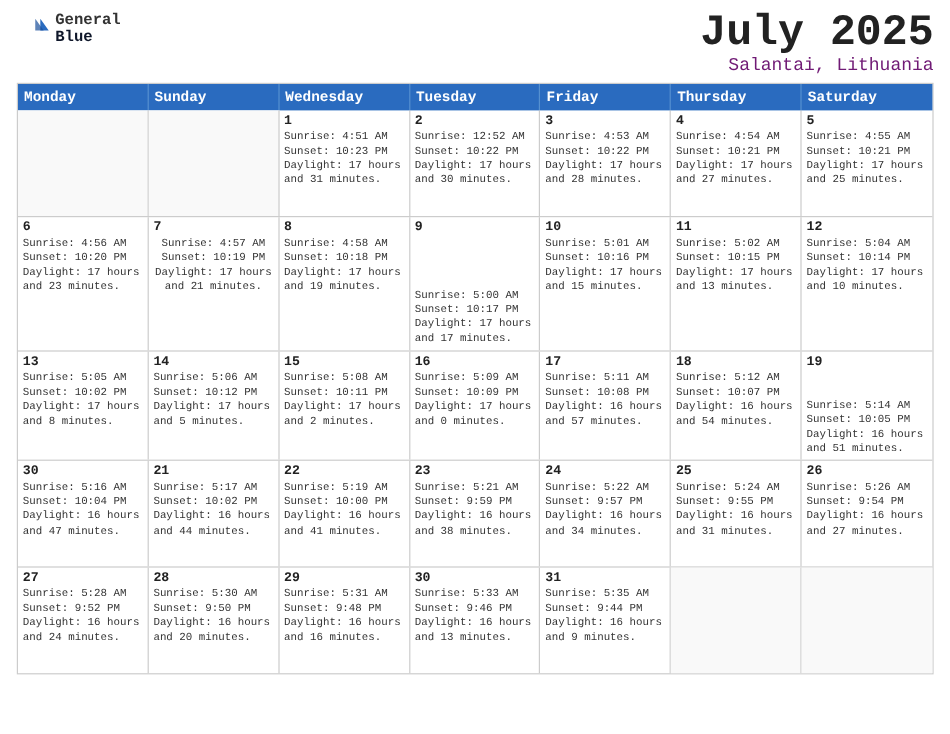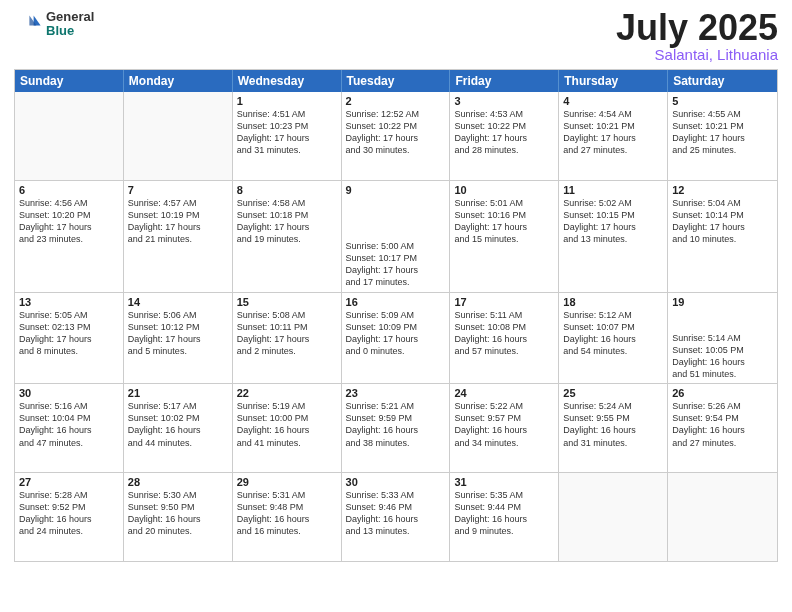--- a/index.html
+++ b/index.html
@@ -9,58 +9,59 @@
       width: 792px;
       height: 612px;
       overflow: hidden;
     }
     .page {
       width: 792px;
       height: 572px;
       padding: 10px 14px 10px 14px;
       display: flex;
       flex-direction: column;
+      font-family: Liberation Mono, monospace;
     }
     .header {
       display: flex;
       justify-content: space-between;
       align-items: flex-start;
       margin-bottom: 6px;
     }
     .logo {
       display: flex;
       align-items: center;
       gap: 0;
     }
     .logo-text {
       display: flex;
       flex-direction: column;
       font-size: 13px;
       font-weight: bold;
       line-height: 1.1;
     }
     .logo-general { color: #333; }
-    .logo-blue { color: #0f766e; }
+    .logo-blue { color: #0f172a; }
     .logo-icon {
       width: 28px;
       height: 28px;
       margin-right: 4px;
     }
     .title-block {
       text-align: right;
     }
     .title-month {
       font-size: 36px;
       font-weight: bold;
       color: #222;
       line-height: 1;
     }
     .title-location {
       font-size: 15px;
-      color: #8b5cf6;
+      color: #701a75;
     }
     .calendar {
       flex: 1;
       display: flex;
       flex-direction: column;
       border: 1px solid #ccc;
     }
     .cal-header-row {
       display: grid;
       grid-template-columns: repeat(7, 1fr);
@@ -126,22 +127,22 @@
       </div>
     </div>
     <div class="title-block">
       <div class="title-month">July 2025</div>
       <div class="title-location">Salantai, Lithuania</div>
     </div>
   </div>
 
   <div class="calendar">
     <div class="cal-header-row">
-    <div class="cal-header-cell">Sunday</div>
-        <div class="cal-header-cell">Monday</div>
+    <div class="cal-header-cell">Monday</div>
+        <div class="cal-header-cell">Sunday</div>
         <div class="cal-header-cell">Wednesday</div>
         <div class="cal-header-cell">Tuesday</div>
         <div class="cal-header-cell">Friday</div>
         <div class="cal-header-cell">Thursday</div>
         <div class="cal-header-cell">Saturday</div>
       </div>
     <div class="cal-body">
     <div class="cal-week">
           <div class="cal-cell empty"></div>
           <div class="cal-cell empty"></div>
@@ -184,21 +185,21 @@
         <div class="cal-week">
           <div class="cal-cell">
             <div class="day-num">6</div>
             <div class="cell-info" style="white-space: pre-line;">Sunrise: 4:56 AM
 Sunset: 10:20 PM
 Daylight: 17 hours
 and 23 minutes.</div>
           </div>
           <div class="cal-cell">
             <div class="day-num">7</div>
-            <div class="cell-info" style="white-space: pre-line;">Sunrise: 4:57 AM
+            <div class="cell-info" style="white-space: pre-line; text-align: center;">Sunrise: 4:57 AM
 Sunset: 10:19 PM
 Daylight: 17 hours
 and 21 minutes.</div>
           </div>
           <div class="cal-cell">
             <div class="day-num">8</div>
             <div class="cell-info" style="white-space: pre-line;">Sunrise: 4:58 AM
 Sunset: 10:18 PM
 Daylight: 17 hours
 and 19 minutes.</div>
@@ -229,21 +230,21 @@
             <div class="cell-info" style="white-space: pre-line;">Sunrise: 5:04 AM
 Sunset: 10:14 PM
 Daylight: 17 hours
 and 10 minutes.</div>
           </div>
         </div>
         <div class="cal-week">
           <div class="cal-cell">
             <div class="day-num">13</div>
             <div class="cell-info" style="white-space: pre-line;">Sunrise: 5:05 AM
-Sunset: 02:13 PM
+Sunset: 10:02 PM
 Daylight: 17 hours
 and 8 minutes.</div>
           </div>
           <div class="cal-cell">
             <div class="day-num">14</div>
             <div class="cell-info" style="white-space: pre-line;">Sunrise: 5:06 AM
 Sunset: 10:12 PM
 Daylight: 17 hours
 and 5 minutes.</div>
           </div>

